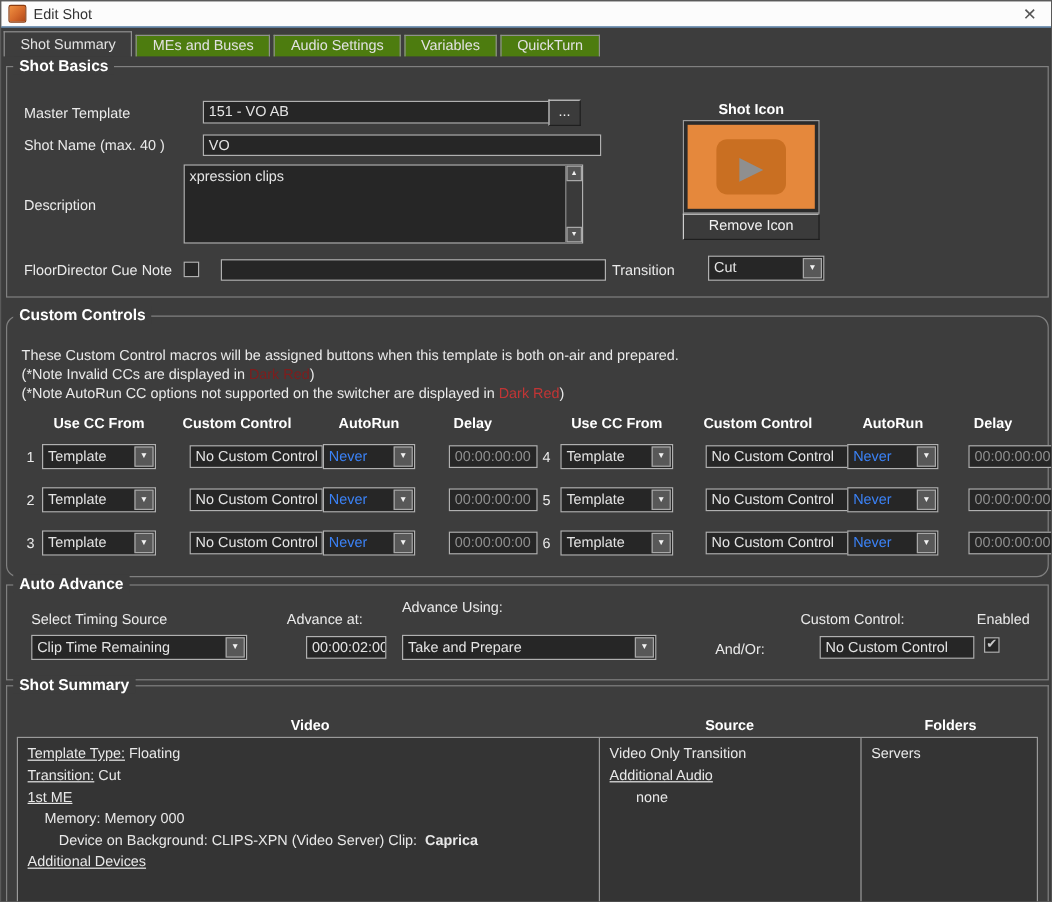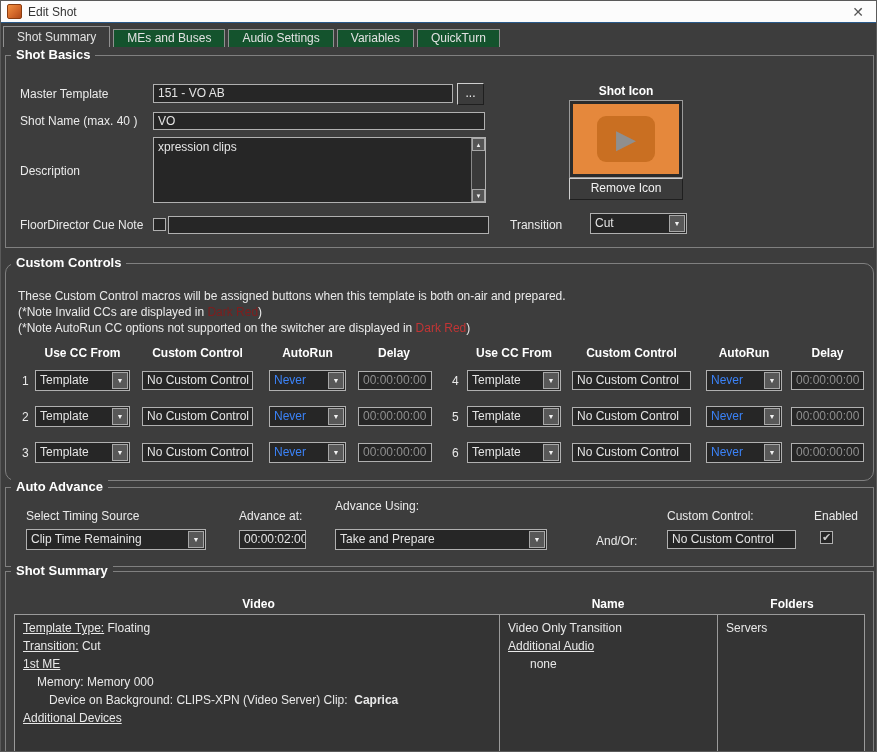--- a/index.html
+++ b/index.html
@@ -12,31 +12,31 @@
               color:#1a1a1a; display:flex; align-items:center; padding:0 6px; gap:6px;
               border-bottom:1px solid #2a5a8a; }
   .app-icon { width:15px; height:15px; border-radius:2px; flex:0 0 auto;
               background:linear-gradient(135deg,#f09040 0%,#d4682a 55%,#b04818 100%);
               border:1px solid #8a3c10; }
   .win-title { font-size:12px; color:#333; }
   .close-btn { margin-left:auto; color:#555; font-size:14px; padding:0 6px; cursor:default; }
   
   .tabbar { position:absolute; top:25px; left:0; right:0; height:21px; display:flex; align-items:flex-end; padding-left:2px; }
   .tab { border:1px solid #909090; border-bottom:none; padding:0 13px; height:18px; line-height:17px;
-         background:#14532d; color:#e2e2e2; margin-right:3px; white-space:nowrap; }
+         background:#4d7c0f; color:#e2e2e2; margin-right:3px; white-space:nowrap; }
   .tab.active { height:21px; line-height:20px; background:#3d3d3d; }
   
   .grp { position:absolute; border:1px solid #808080; }
   .grp-title { position:absolute; top:-9px; left:5px; background:#3d3d3d; padding:0 5px;
                font-weight:bold; font-size:13px; color:#ffffff; white-space:nowrap; }
   .lbl { position:absolute; white-space:nowrap; color:#eaeaea; }
   .hdr { position:absolute; font-weight:bold; color:#ffffff; text-align:center; white-space:nowrap; }
   
   .fld { position:absolute; background:#262626; border:1px solid #b0b0b0; color:#e4e4e4;
-         padding:1px 4px; line-height:15px; white-space:nowrap; overflow:hidden; }
+         padding:1px 4px; line-height:15px; white-space:nowrap; overflow:hidden;margin-left:16px; }
   .fld.dim { color:#8f8f8f; }
   .combo { position:absolute; background:#262626; border:1px solid #b0b0b0; color:#e4e4e4; }
   .combo .txt { position:absolute; left:4px; top:0; bottom:0; right:18px; line-height:19px;
                 white-space:nowrap; overflow:hidden; }
   .combo .arrow { position:absolute; right:1px; top:1px; bottom:1px; width:16px; background:#585858;
                   border:1px solid #a8a8a8; display:flex; align-items:center; justify-content:center;
                   font-size:7px; color:#f2f2f2; }
   .combo.disabled .txt { color:#3b82f6; }
   .btn { position:absolute; background:#3b3b3b; color:#f2f2f2; text-align:center;
          border:1px solid; border-color:#cfcfcf #1f1f1f #1f1f1f #cfcfcf; }
@@ -235,21 +235,21 @@
     <div class="fld" style="left:661px; top:42px; width:129px; height:19px;">No Custom Control</div>
 
     <span class="lbl" style="left:808px; top:21px;">Enabled</span>
     <div class="chk" style="left:814px; top:43px;">✔</div>
   </div>
 
   <div class="grp" style="left:4px; top:570px; width:869px; height:186px; border-bottom:none;">
     <span class="grp-title">Shot Summary</span>
 
     <span class="hdr" style="left:12px; top:25px; width:481px;">Video</span>
-    <span class="hdr" style="left:493px; top:25px; width:218px;">Name</span>
+    <span class="hdr" style="left:493px; top:25px; width:218px;">Source</span>
     <span class="hdr" style="left:711px; top:25px; width:150px;">Folders</span>
 
     <div class="sumtable" style="left:8px; top:42px; width:851px; height:142px;">
       <div class="sumcol" style="width:485px;">
         <div class="sline"><span class="ul">Template Type:</span> <span>Floating</span></div>
         <div class="sline"><span class="ul">Transition:</span> <span>Cut</span></div>
         <div class="sline"><span class="ul">1st ME</span></div>
         <div class="sline" style="padding-left:22px;"><span>Memory: Memory 000</span></div>
         <div class="sline" style="padding-left:34px;"><span>Device on Background: CLIPS-XPN (Video Server) Clip:</span>&nbsp;&nbsp;<span class="b">Caprica</span></div>
         <div class="sline"><span class="ul">Additional Devices</span></div>

